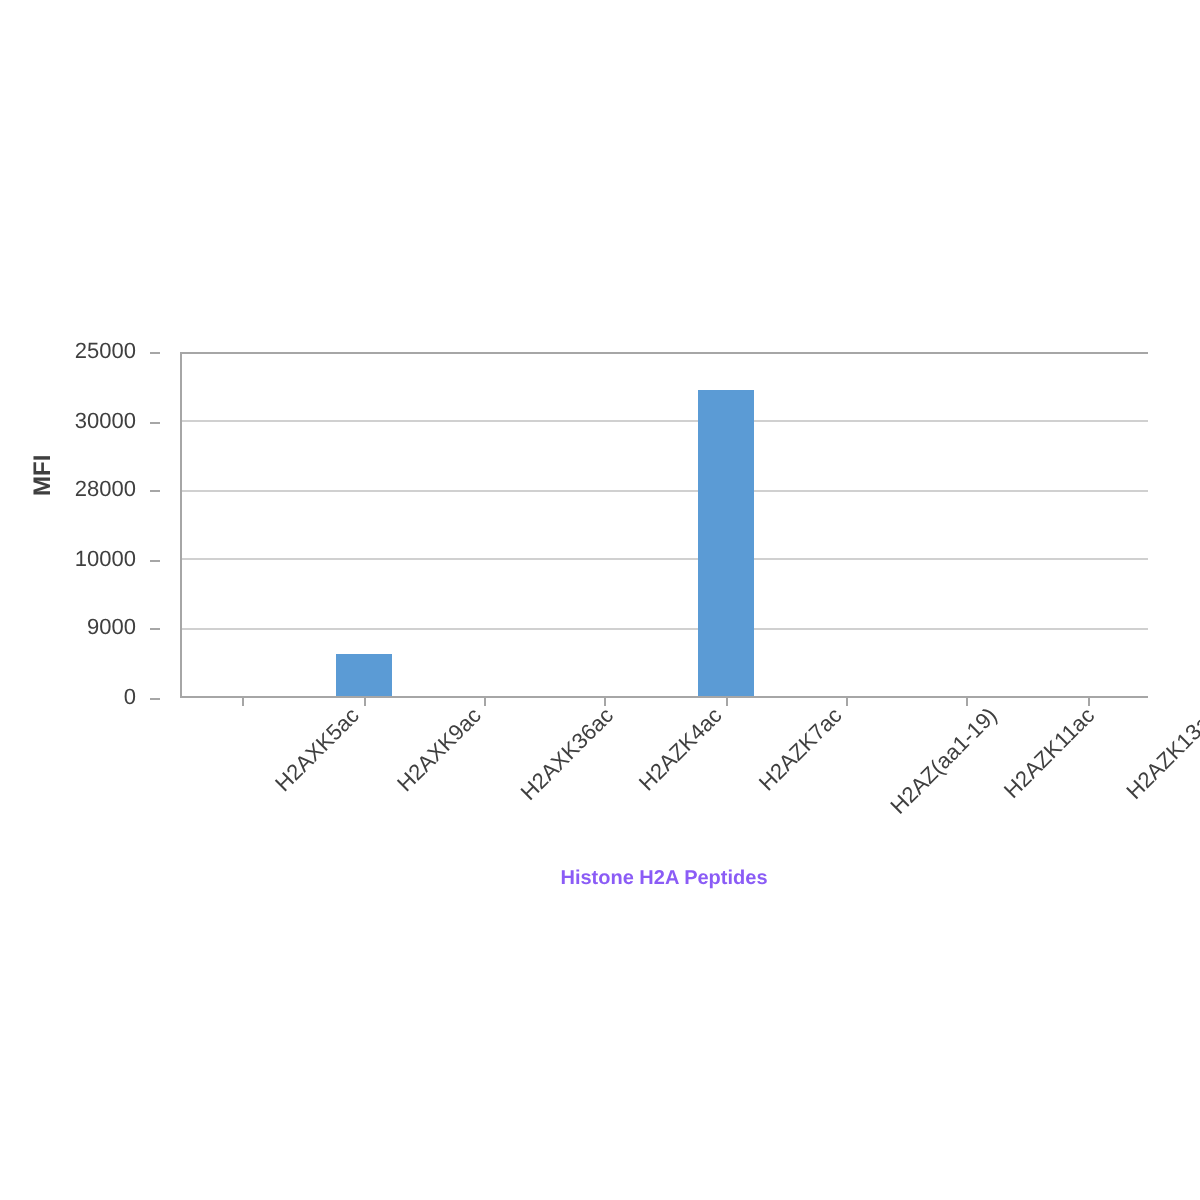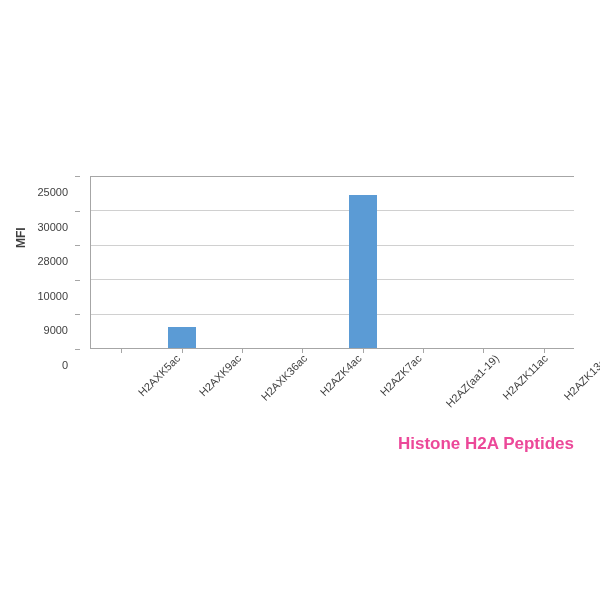--- a/index.html
+++ b/index.html
@@ -48,21 +48,20 @@
     height: 173px;
   }
   .y-tick-label {
     position: absolute;
     right: 22px;
     font-size: 11px;
     color: #3f3f3f;
     text-align: right;
     transform: translateY(-50%);
     white-space: nowrap;
-    margin-top: 16px;
   }
   .y-tick-mark {
     position: absolute;
     right: 10px;
     width: 5px;
     height: 0;
     border-top: 1px solid #a6a6a6;
   }
 
   
@@ -75,24 +74,24 @@
     color: #3f3f3f;
     transform: rotate(-90deg);
     transform-origin: left top;
     white-space: nowrap;
   }
   .x-axis-title {
     position: absolute;
     left: 90px;
     width: 484px;
     top: 434px;
-    text-align: right;
-    font-size: 17px;
+    text-align: center;
+    font-size: 10px;
     font-weight: bold;
-    color: #ec4899;
+    color: #8b5cf6;
   }
 
   
   .bars {
     position: absolute;
     left: 0;
     top: 0;
     right: 0;
     bottom: 0;
   }

